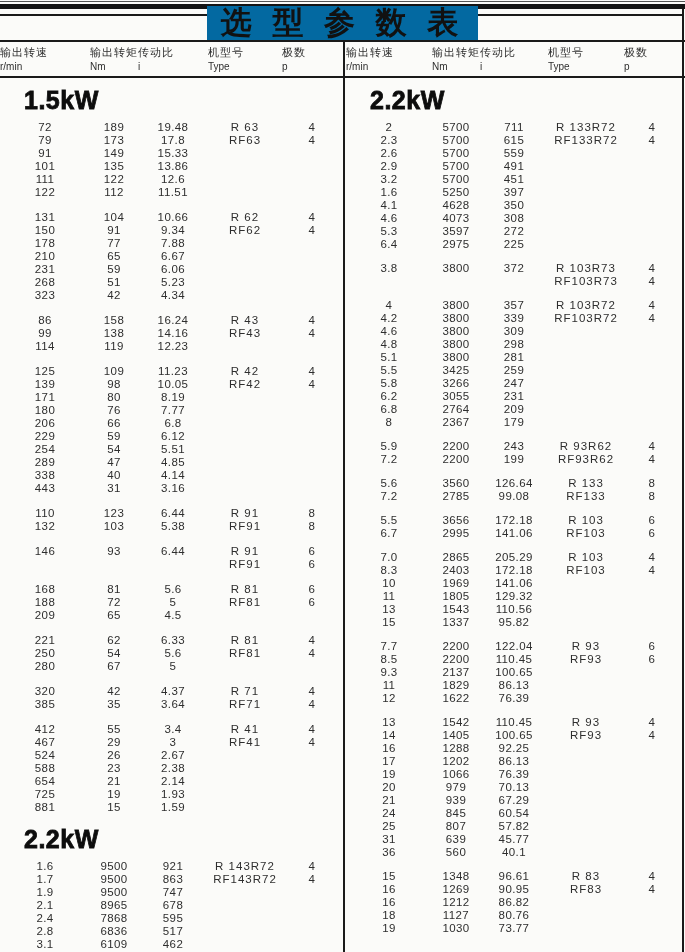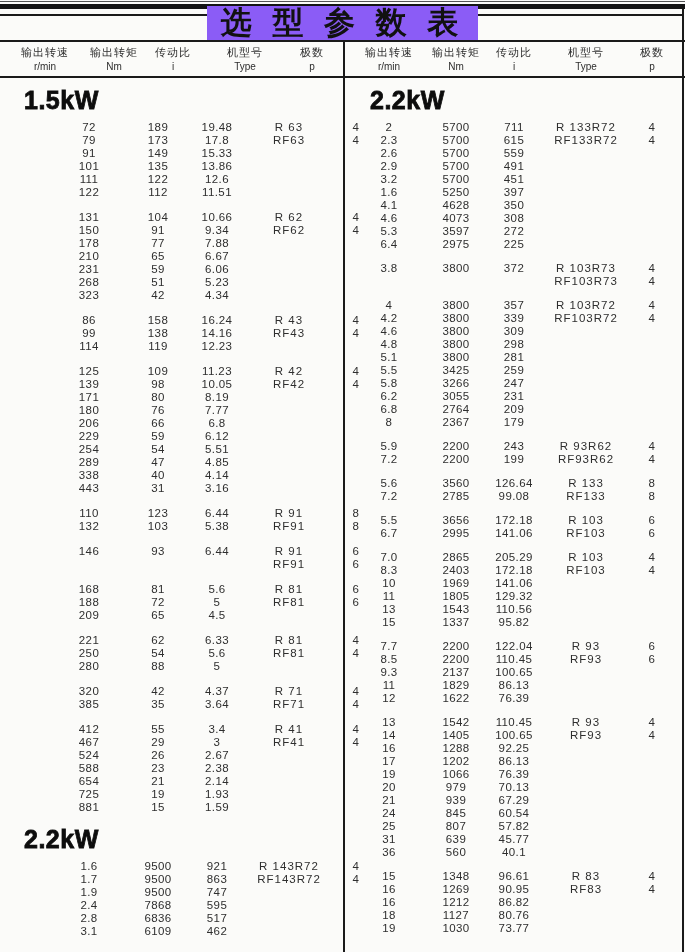--- a/index.html
+++ b/index.html
@@ -12,54 +12,54 @@
     overflow:hidden;
   }
   .topline{position:absolute;left:0;right:0;top:1px;height:1px;background:#555;}
   .topbar{position:absolute;left:0;right:0;top:4px;height:5px;background:#141414;}
   .title-rule{position:absolute;left:0;right:2px;top:14px;height:2px;background:#1a1a1a;}
   .title-wrap{position:absolute;left:0;right:0;top:0;text-align:center;}
   .page-title{
     display:inline-block;
     margin:6px 0 0 0;
     padding:0 14px;
-    background:#8b5cf6;
+    background:#0369a1;
     position:relative;z-index:2;
     font-size:31px;font-weight:700;letter-spacing:6px;
     color:#111;line-height:34px;white-space:nowrap;
   }
   .rule-under-title{position:absolute;left:0;right:0;top:40px;height:2px;background:#1a1a1a;}
   .rule-under-header{position:absolute;left:0;right:0;top:76px;height:2px;background:#1a1a1a;}
   .divider{position:absolute;left:343px;top:41px;bottom:0;width:2px;background:#1a1a1a;}
   .right-border{position:absolute;left:682px;top:9px;bottom:0;width:2px;background:#1a1a1a;}
 
   .hdr{position:absolute;top:45px;height:30px;display:grid;}
   .hdr-left{left:0;width:342px;grid-template-columns:90px 48px 70px 74px 60px;}
   .hdr-right{left:346px;width:334px;grid-template-columns:86px 48px 68px 76px 56px;}
-  .hcell{text-align:center;}
+  .hcell{}
   .hzh{font-size:11px;line-height:15px;letter-spacing:1px;}
   .hen{font-size:10px;line-height:14px;}
 
   .content{position:absolute;left:0;top:79px;bottom:0;right:0;}
   .col{position:absolute;top:0;bottom:0;}
   .col-left{left:0;width:378px;}
   .col-right{left:346px;width:334px;}
 
   .kw-heading{
     margin:13px 0 8px 24px;
     font-size:25px;line-height:25px;
     font-weight:700;color:#0d0d0d;
     letter-spacing:0.5px;
     -webkit-text-stroke:0.8px #0d0d0d;
   }
   .kw-heading:first-child{margin-top:9px;}
   .group{margin-bottom:12px;}
   .col-right .group{margin-bottom:11px;}
   .row{display:grid;height:13px;line-height:13px;font-size:11.5px;letter-spacing:0.4px;}
-  .col-left .row{grid-template-columns:90px 48px 70px 74px 60px;padding-left:44px;}
+  .col-left .row{grid-template-columns:90px 48px 70px 74px 60px;}
   .col-right .row{grid-template-columns:86px 48px 68px 76px 56px;}
   .c{text-align:center;white-space:pre;}
   .c3{letter-spacing:1px;}
 </style>
 </head>
 <body>
 
 <div class="page">
   <div class="topline"></div>
   <div class="topbar"></div>
@@ -374,21 +374,21 @@
           </div>
           <div class="row">
             <div class="c c0">250</div>
             <div class="c c1">54</div>
             <div class="c c2">5.6</div>
             <div class="c c3">RF81</div>
             <div class="c c4">4</div>
           </div>
           <div class="row">
             <div class="c c0">280</div>
-            <div class="c c1">88</div>
+            <div class="c c1">67</div>
             <div class="c c2">5</div>
             <div class="c c3"></div>
             <div class="c c4"></div>
           </div>
         </div>
         <div class="group">
           <div class="row">
             <div class="c c0">320</div>
             <div class="c c1">42</div>
             <div class="c c2">4.37</div>
@@ -467,20 +467,27 @@
             <div class="c c0">1.7</div>
             <div class="c c1">9500</div>
             <div class="c c2">863</div>
             <div class="c c3">RF143R72</div>
             <div class="c c4">4</div>
           </div>
           <div class="row">
             <div class="c c0">1.9</div>
             <div class="c c1">9500</div>
             <div class="c c2">747</div>
+            <div class="c c3"></div>
+            <div class="c c4"></div>
+          </div>
+          <div class="row">
+            <div class="c c0">2.1</div>
+            <div class="c c1">8965</div>
+            <div class="c c2">678</div>
             <div class="c c3"></div>
             <div class="c c4"></div>
           </div>
           <div class="row">
             <div class="c c0">2.4</div>
             <div class="c c1">7868</div>
             <div class="c c2">595</div>
             <div class="c c3"></div>
             <div class="c c4"></div>
           </div>

